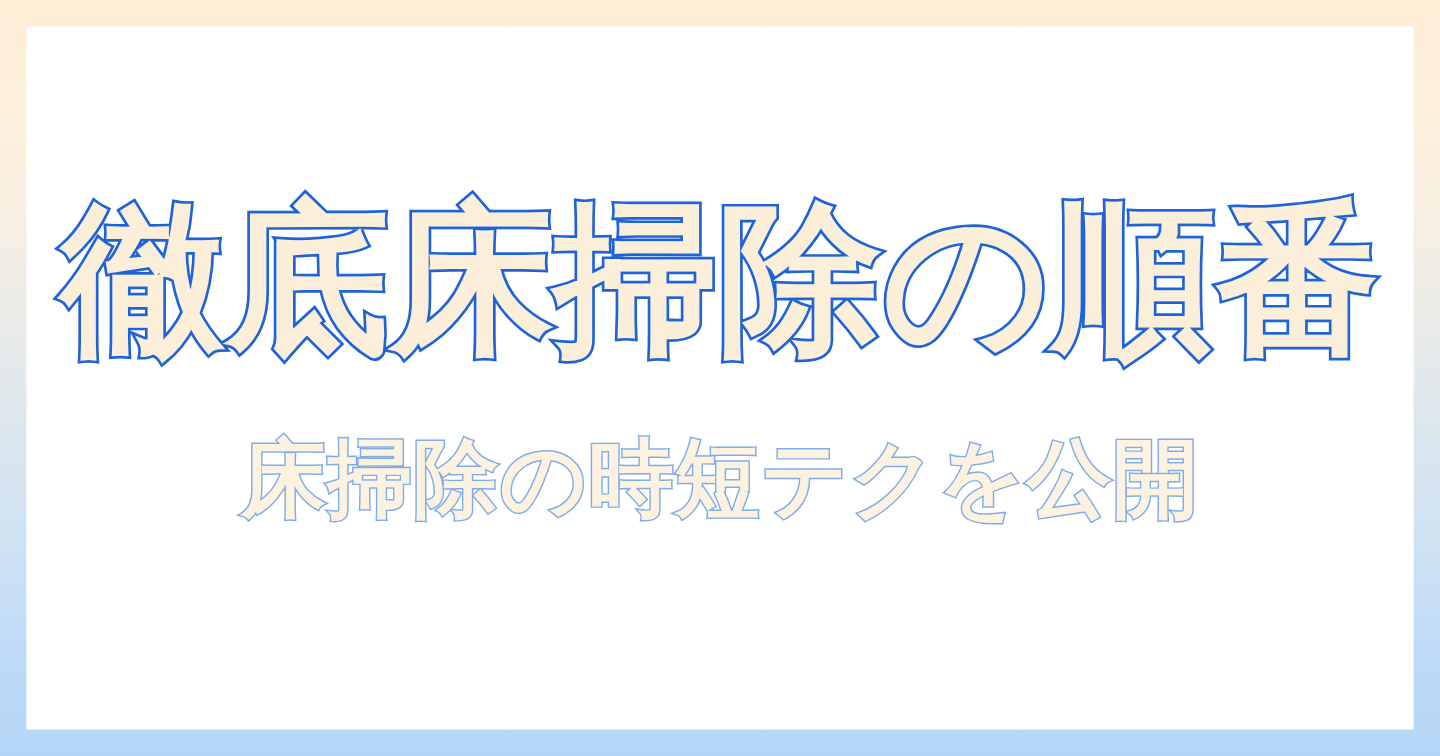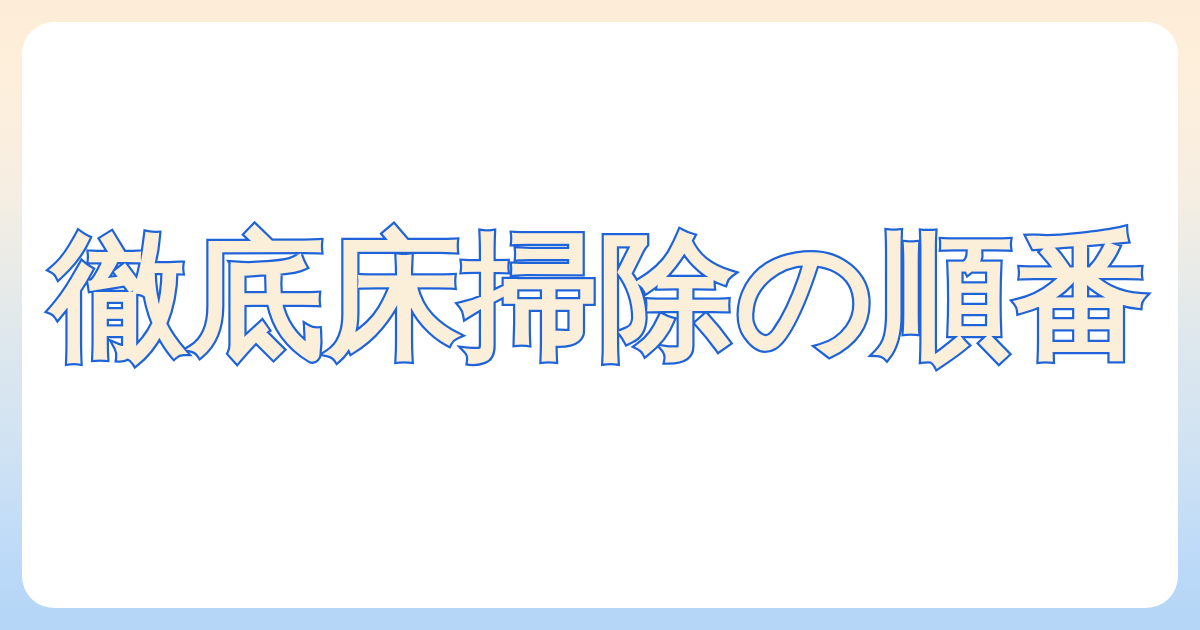--- a/index.html
+++ b/index.html
@@ -37,21 +37,20 @@
   .content-panel {
     position: relative;
     width: 100%;
     height: 100%;
     background: #FFFFFF;
     box-sizing: border-box;
     display: flex;
     flex-direction: column;
     align-items: center;
     justify-content: flex-start;
-    border-radius: 32px;
   }
 
   .text-stack {
     position: absolute;
     left: 0;
     right: 0;
     top: 0;
     bottom: 0;
     display: flex;
     flex-direction: column;
@@ -113,16 +112,19 @@
 <div class="thumbnail-card">
 
   <div class="content-panel">
 
     <div class="text-stack">
 
       <div class="headline-row">
         <h1 class="headline">徹底床掃除の順番</h1>
       </div>
 
+      <div class="subheadline-row">
+        <h2 class="subheadline">床掃除の時短テクを公開</h2>
+      </div>
 
     </div>
   </div>
 </div>
 
 </body></html>

